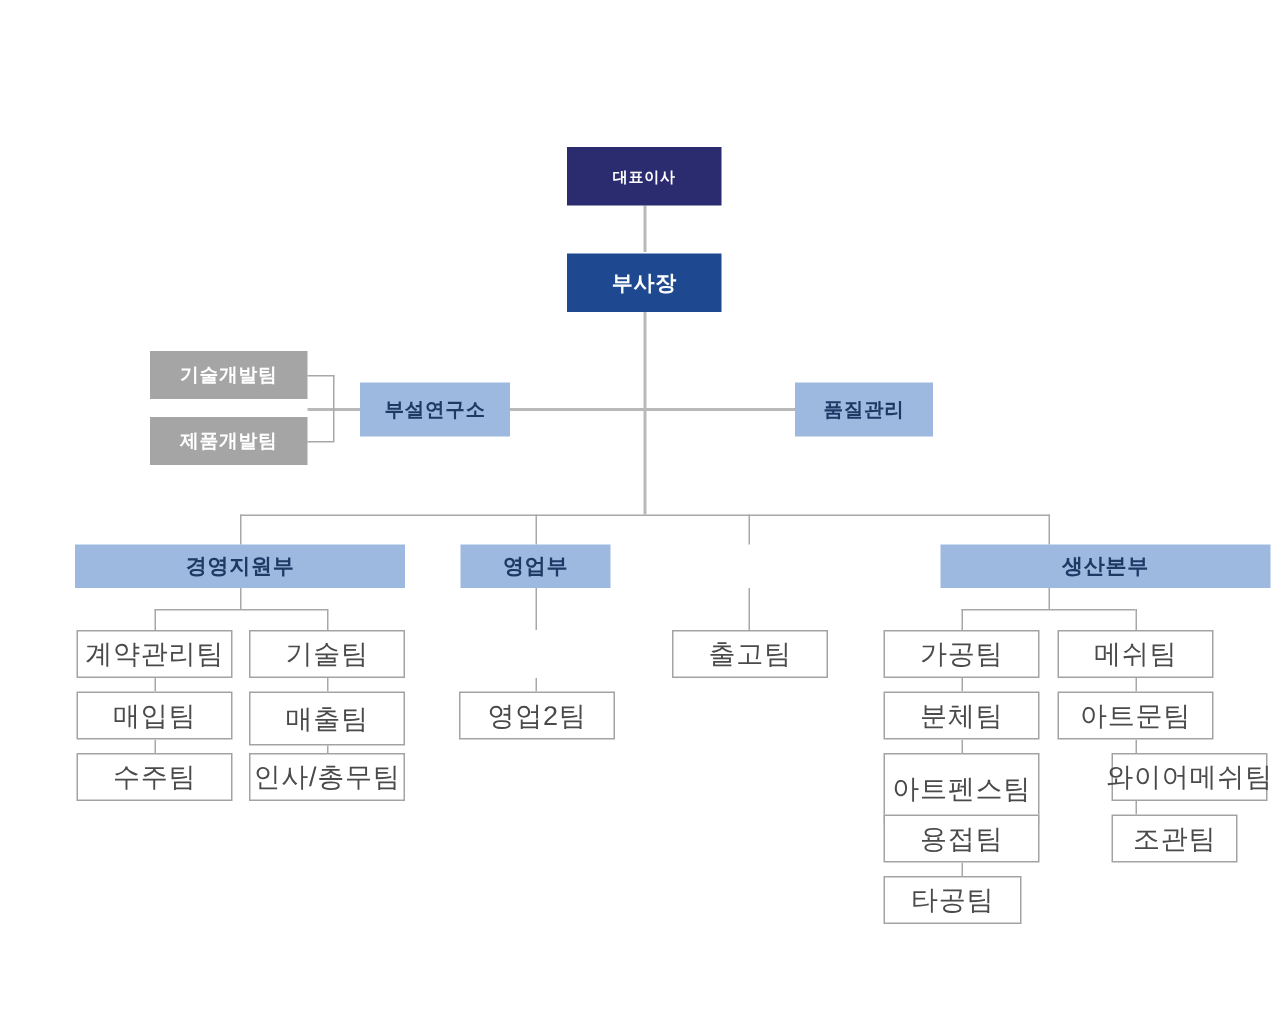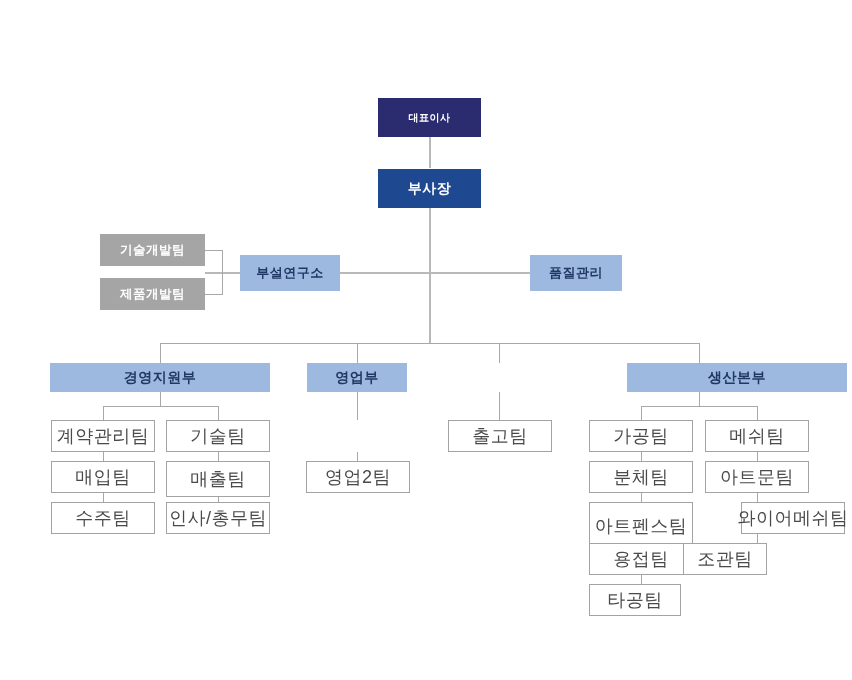--- a/index.html
+++ b/index.html
@@ -165,15 +165,15 @@
 
   <div class="node node-team" style="left:589px; top:420px; width:104px; height:32px;">가공팀</div>
   <div class="node node-team" style="left:589px; top:461px; width:104px; height:32px;">분체팀</div>
   <div class="node node-team" style="left:589px; top:502px; width:104px; height:48px;">아트펜스팀</div>
   <div class="node node-team" style="left:589px; top:543px; width:104px; height:32px;">용접팀</div>
   <div class="node node-team" style="left:589px; top:584px; width:92px; height:32px;">타공팀</div>
 
   <div class="node node-team" style="left:705px; top:420px; width:104px; height:32px;">메쉬팀</div>
   <div class="node node-team" style="left:705px; top:461px; width:104px; height:32px;">아트문팀</div>
   <div class="node node-team" style="left:705px; top:502px; width:104px; height:32px;margin-left:36px;">와이어메쉬팀</div>
-  <div class="node node-team" style="left:683px; top:543px; width:84px; height:32px;text-align:right;">조관팀</div>
+  <div class="node node-team" style="left:741px; top:543px; width:84px; height:32px;text-align:right;">조관팀</div>
 
 </div>
 
 </body></html>

